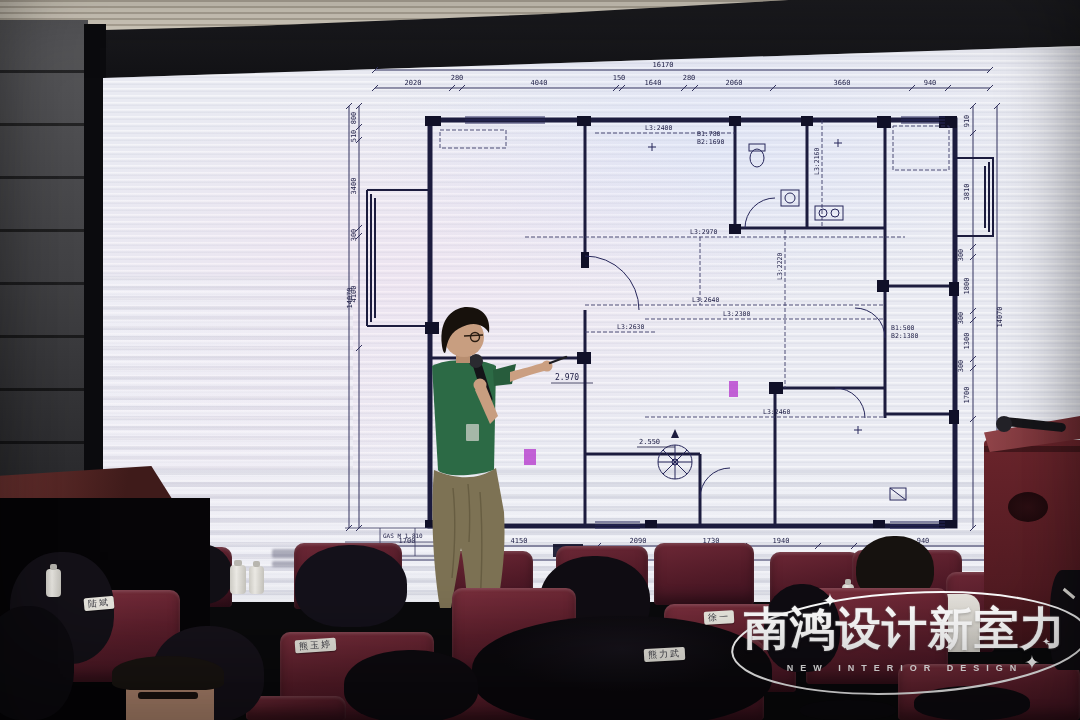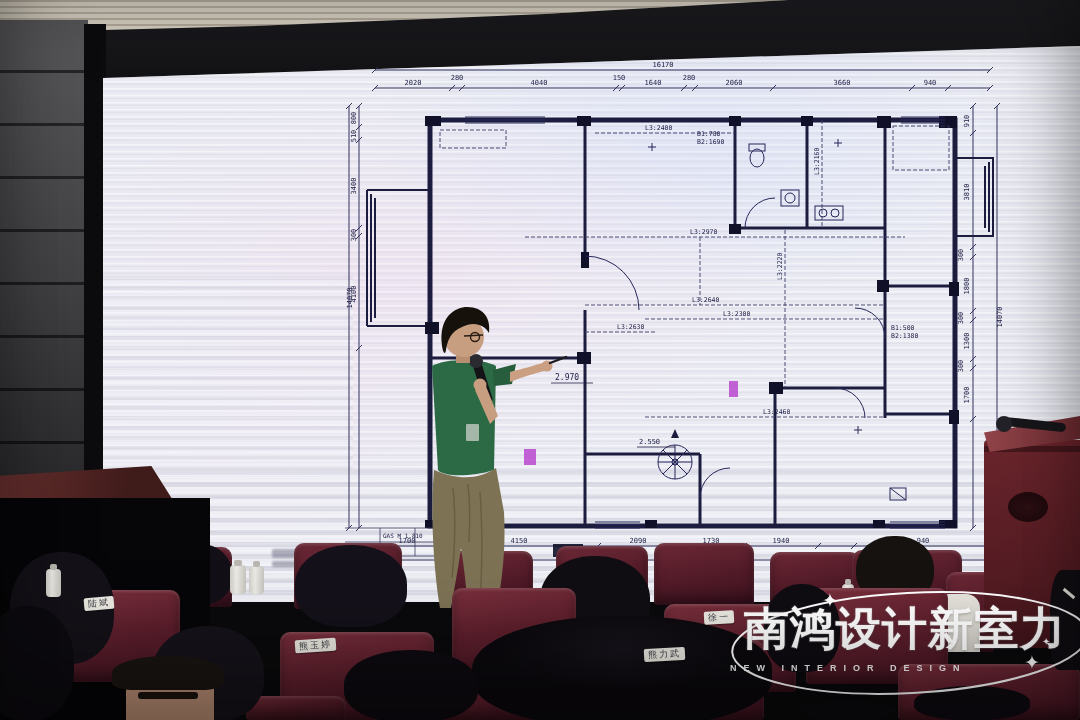--- a/index.html
+++ b/index.html
@@ -60,21 +60,21 @@
   #left-podium{left:0;top:466px;width:172px;height:82px;z-index:10;
      background:linear-gradient(100deg,#6b3230,#3f1b1a 70%);
      clip-path:polygon(0 12%,88% 0,100% 40%,0 100%);}
   #left-dark{left:0;top:498px;width:210px;height:222px;background:#060507;z-index:10;}
   #presenter{left:398px;top:302px;z-index:9;}
   
   #logo{left:730px;top:583px;width:350px;height:125px;z-index:30;color:#fff;}
   #logo .main{position:absolute;left:0;top:16px;width:100%;text-align:center;
      font-size:45px;font-weight:900;letter-spacing:1px;white-space:nowrap;
      text-shadow:0 0 2px rgba(255,255,255,.45), 0 1px 3px rgba(0,0,0,.3);}
-  #logo .sub{position:absolute;left:0;top:80px;width:100%;text-align:left;
+  #logo .sub{position:absolute;left:0;top:80px;width:100%;text-align:center;
      font-size:9px;font-weight:bold;letter-spacing:7px;opacity:.95;}
   #logo .spark{position:absolute;line-height:1;}
   #vignette{left:0;top:0;width:1080px;height:720px;z-index:40;pointer-events:none;
      box-shadow:inset 0 -60px 90px rgba(0,0,0,.35), inset 0 20px 60px rgba(0,0,0,.18);}
 </style>
 </head>
 <body>
 
 <div class="abs" id="bezel"></div>
 <div class="abs" id="ceiling"></div>

